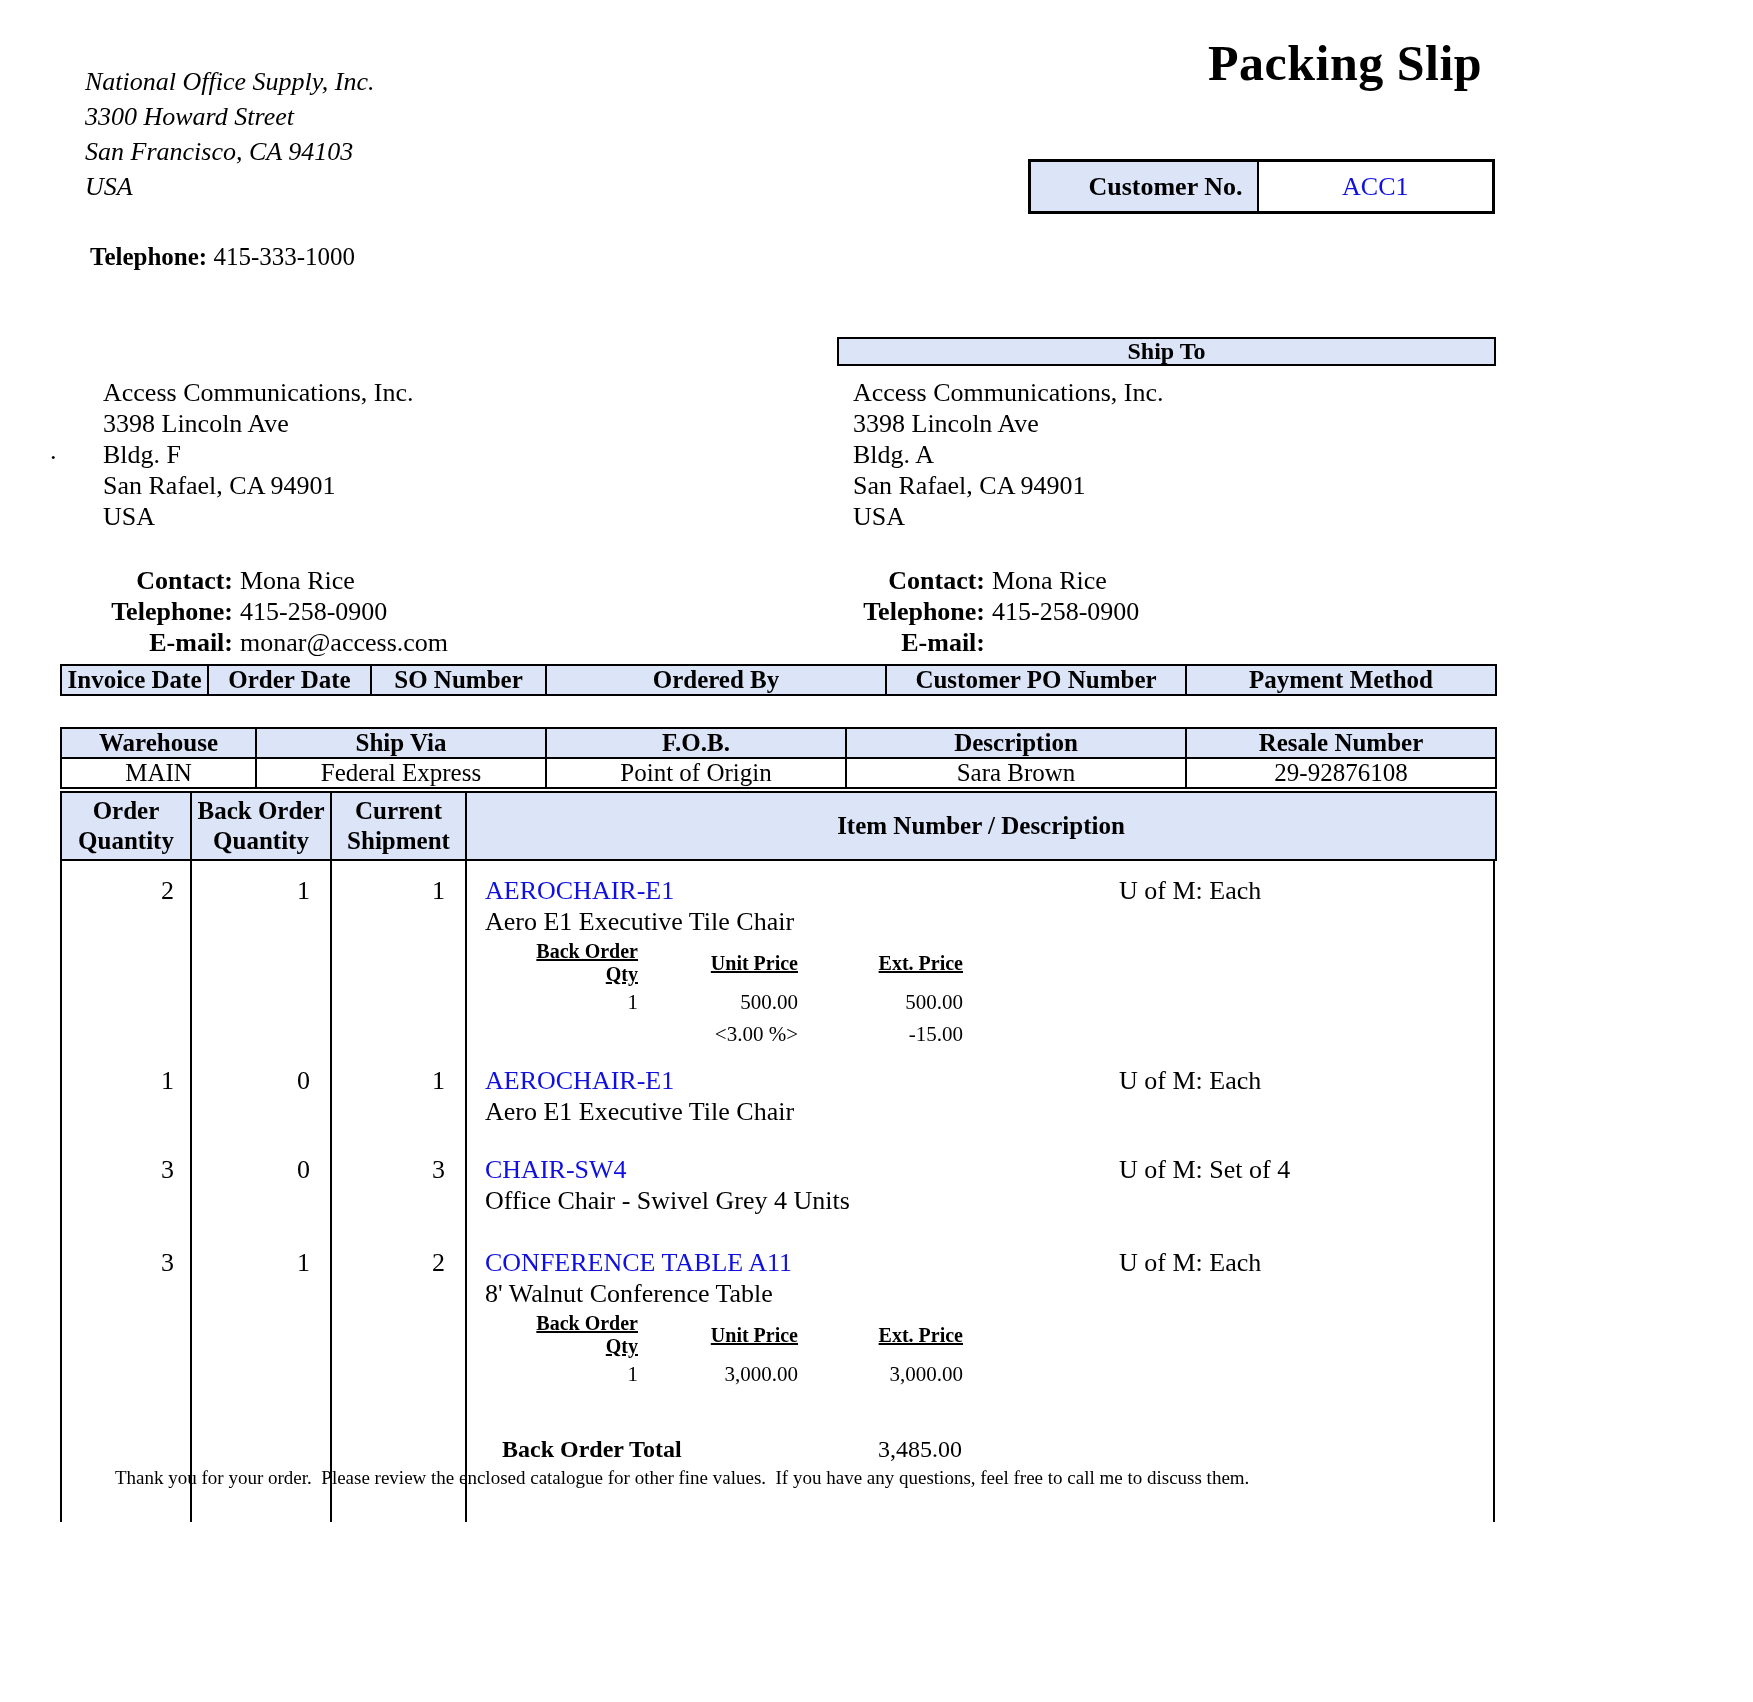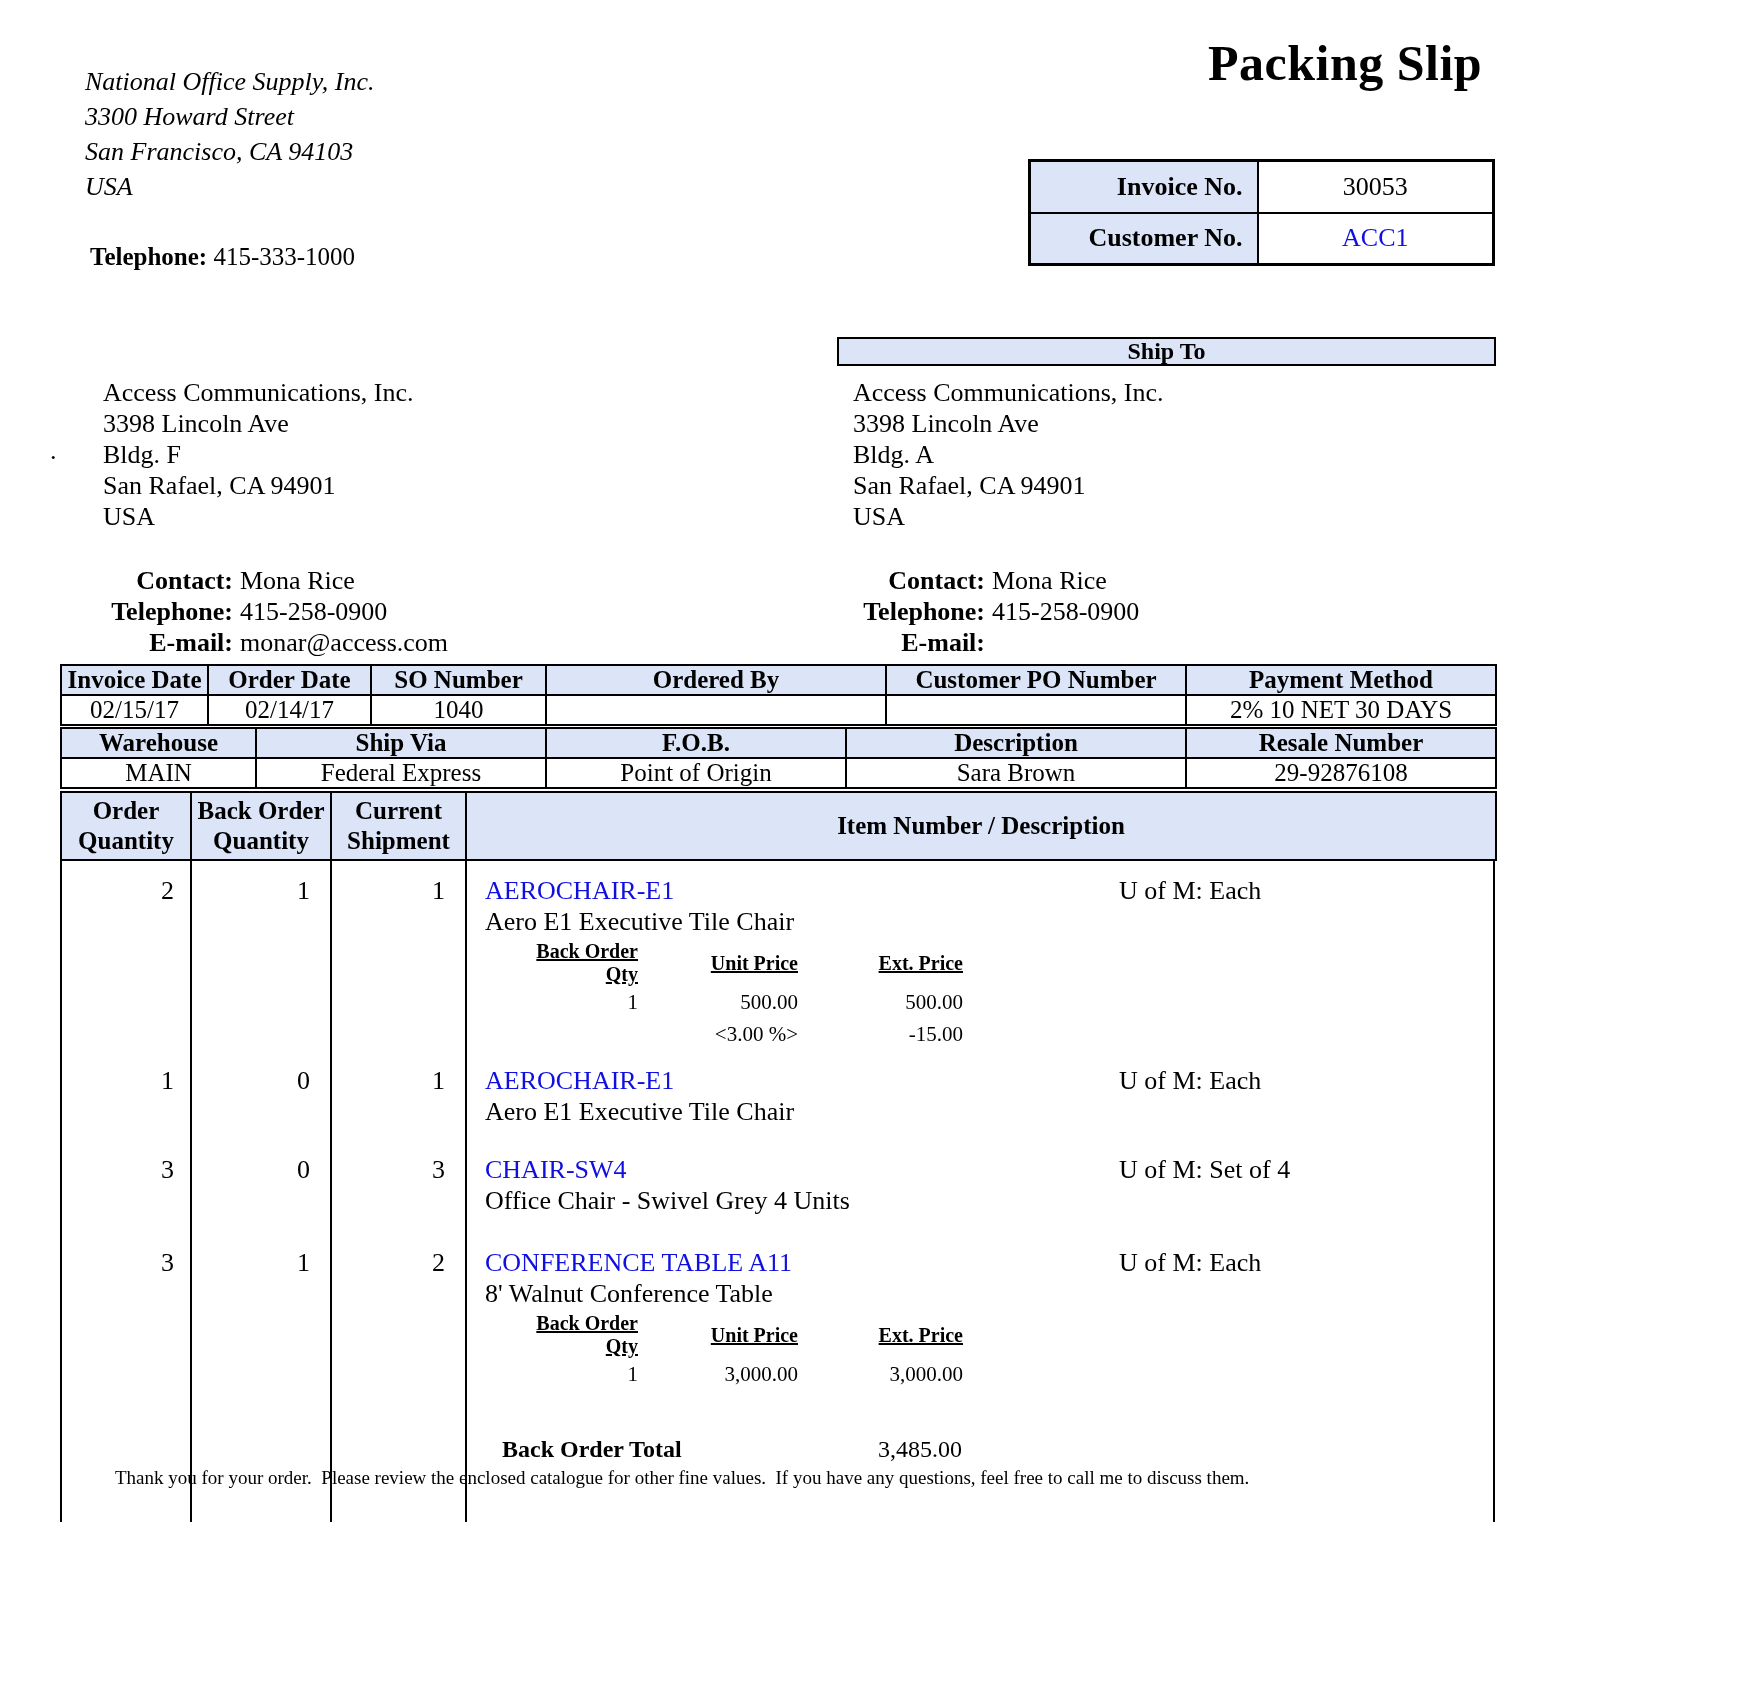--- a/index.html
+++ b/index.html
@@ -98,24 +98,20 @@
   </div>
   <div class="company-phone">
     <span class="b">Telephone:</span>
     <span>415-333-1000</span>
   </div>
 
   <div class="title">Packing Slip</div>
 
   <table class="invoice-box">
     <tbody>
-      <tr>
-        <td class="label">Invoice No.</td>
-        <td class="value">30053</td>
-      </tr>
       <tr>
         <td class="label">Customer No.</td>
         <td class="value blue">ACC1</td>
       </tr>
     </tbody>
   </table>
 
   <div class="section-bar ship">Ship To</div>
 
   <div class="stray">.</div>
@@ -176,28 +172,20 @@
         <col style="width:310px">
     </colgroup>
     <tbody>
       <tr class="hdr">
         <td>Invoice Date</td>
         <td>Order Date</td>
         <td>SO Number</td>
         <td>Ordered By</td>
         <td>Customer PO Number</td>
         <td>Payment Method</td>
-      </tr>
-      <tr>
-        <td>02/15/17</td>
-        <td>02/14/17</td>
-        <td>1040</td>
-        <td></td>
-        <td></td>
-        <td>2% 10 NET 30 DAYS</td>
       </tr>
     </tbody>
   </table>
 
   <table class="info-table" id="info-b">
     <colgroup>
       <col style="width:195px">
         <col style="width:290px">
         <col style="width:300px">
       <col style="width:340px">

